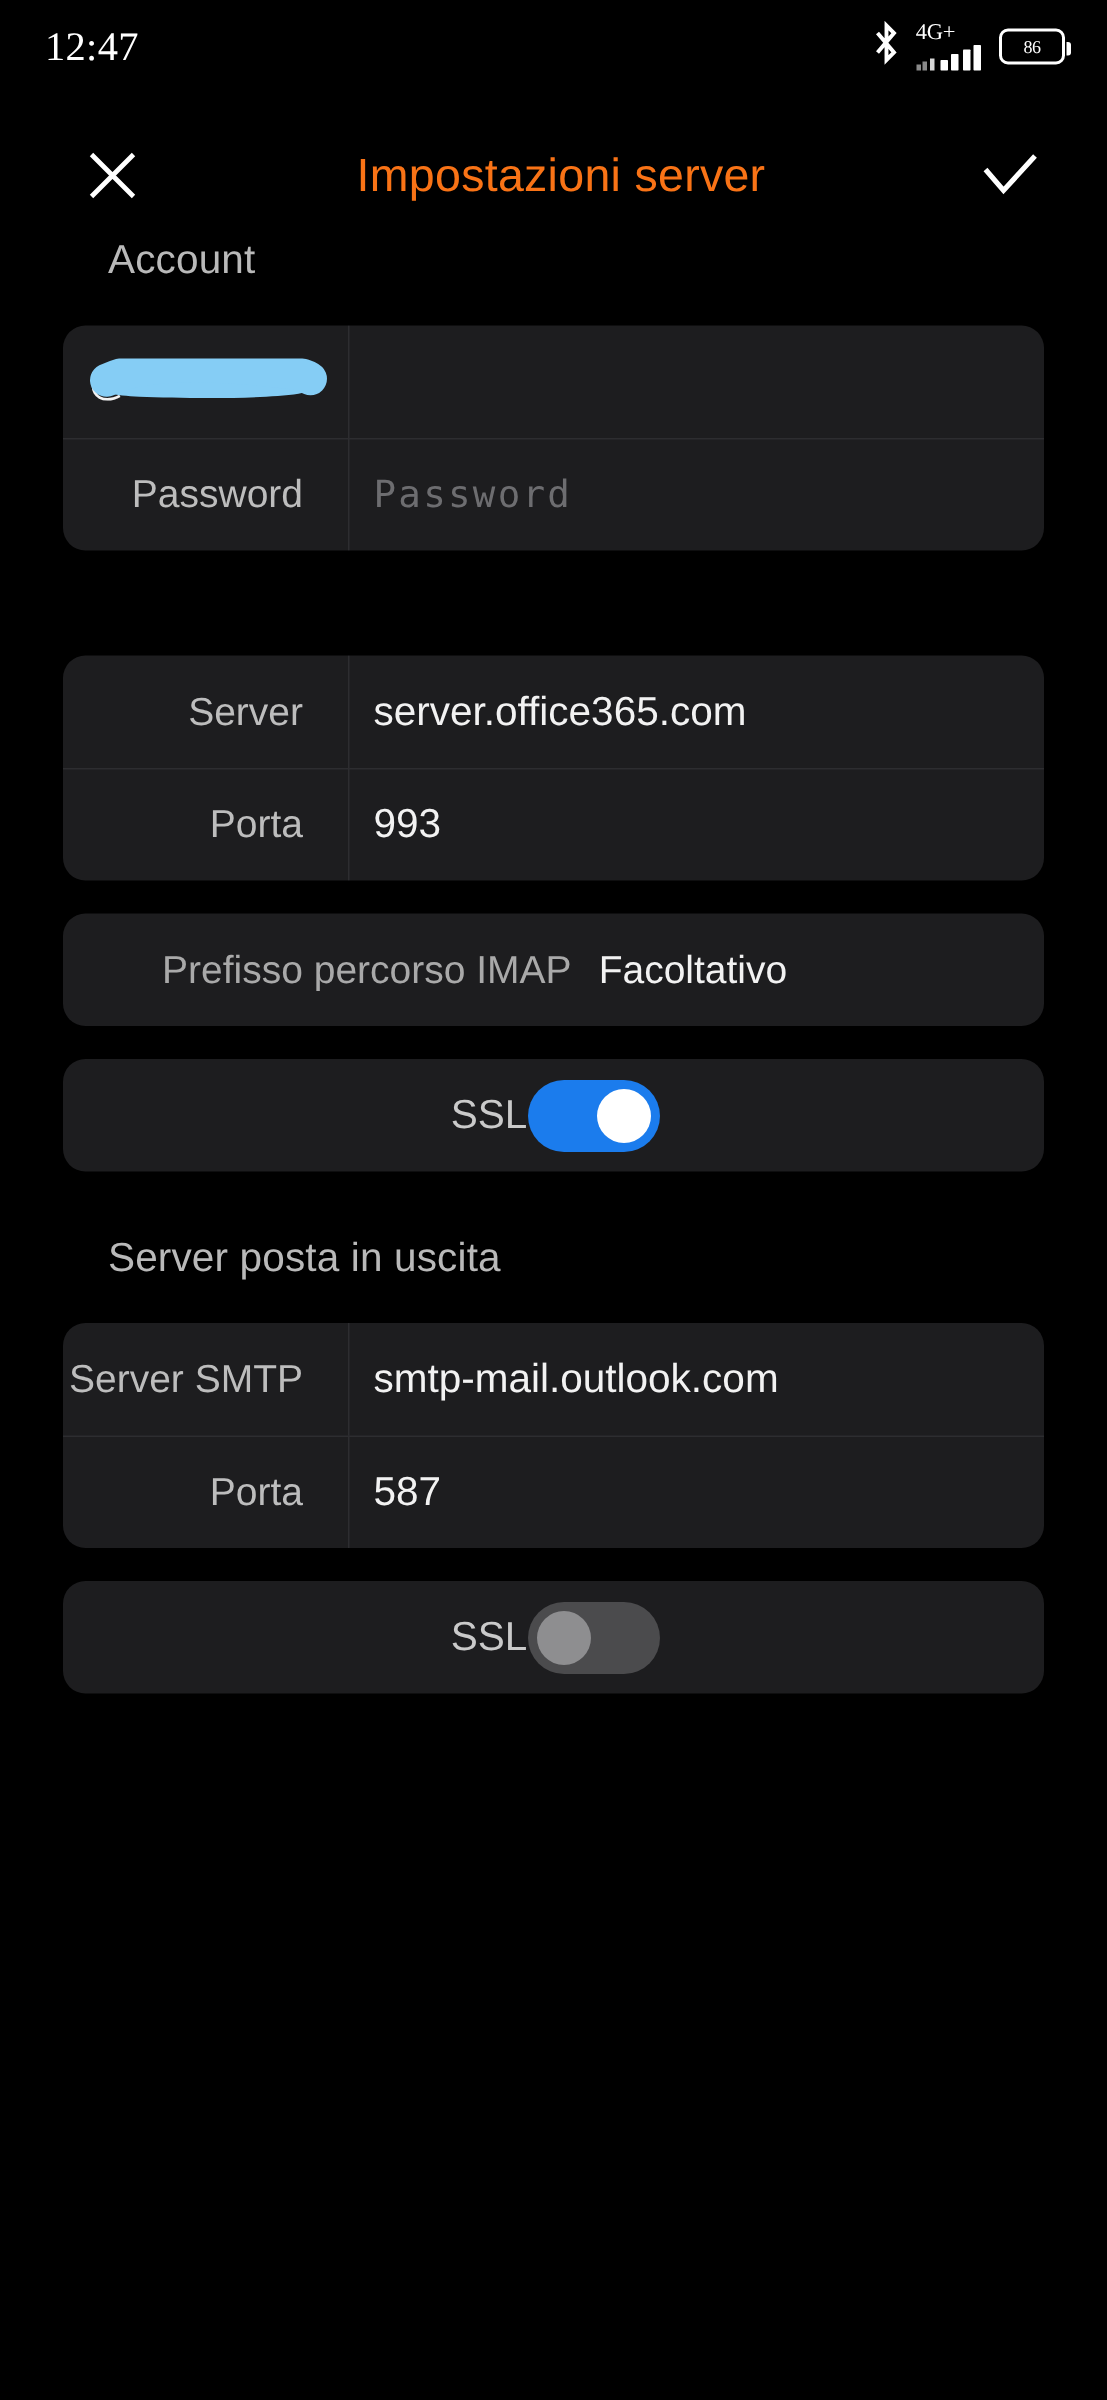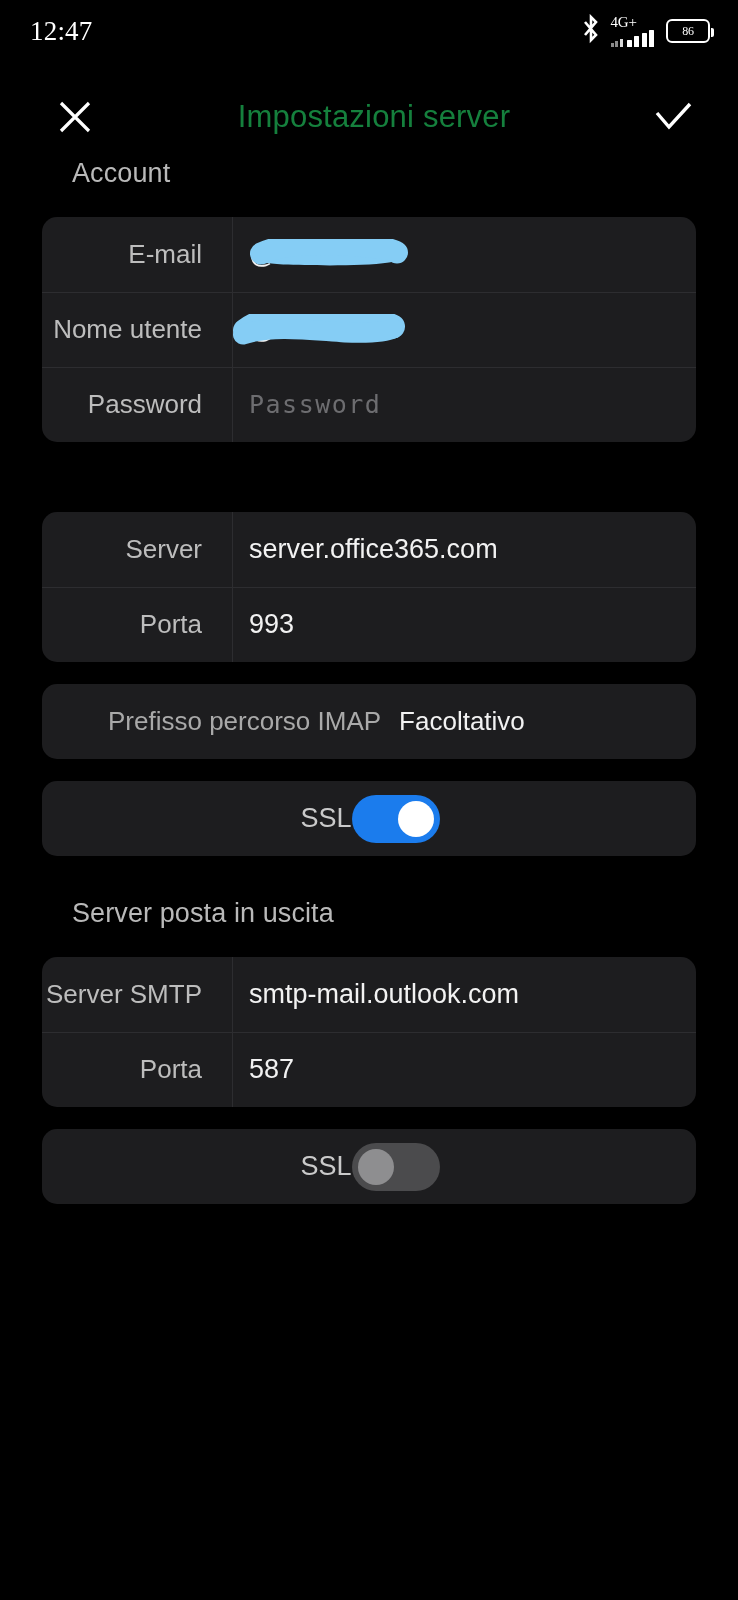--- a/index.html
+++ b/index.html
@@ -116,21 +116,21 @@
     display: flex;
     align-items: center;
     justify-content: center;
     cursor: pointer;
   }
   .app-bar-btn.left { margin-left: 32px; }
   .app-bar-btn.right { margin-right: 22px; }
   .app-title {
     flex: 1;
     text-align: center;
-    color: #15803d;
+    color: #f97316;
     font-size: 31px;
     letter-spacing: 0.2px;
   }
 
   
   .content {
     position: absolute;
     top: 158px; left: 0;
     width: 738px;
   }
@@ -313,50 +313,34 @@
     </div>
   </div>
 
   <div class="content">
 
     <div class="section-title">Account</div>
     <div class="gap-title"></div>
 
     <div class="card">
       <div class="row">
-        <div class="row-label">E-mail</div>
         <div class="row-divider"></div>
         <div class="row-value">
           <span class="redacted-value">
             <span class="redact-mark">
               <svg width="172" height="46" viewBox="0 0 172 46">
                 <path d="M18 26 C 40 10, 80 12, 110 13 C 130 14, 150 16, 158 20 C 164 24, 160 32, 148 34 C 120 38, 70 37, 42 36 C 24 35, 12 33, 14 29 Z" fill="#85cdf5"></path>
                 <path d="M20 25 C 45 13, 85 15, 115 17 C 135 19, 152 20, 156 24" stroke="#85cdf5" stroke-width="22" stroke-linecap="round" fill="none"></path>
               </svg>
             </span>
             <span>@live.it</span>
           </span>
         </div>
       </div>
       <div class="row">
-        <div class="row-label">Nome utente</div>
-        <div class="row-divider"></div>
-        <div class="row-value">
-          <span class="redacted-value">
-            <span class="redact-mark">
-              <svg width="180" height="52" viewBox="0 0 180 52" style="margin-left:-12px;">
-                <path d="M16 30 C 40 12, 78 14, 112 18 C 138 21, 158 22, 164 26" stroke="#85cdf5" stroke-width="24" stroke-linecap="round" fill="none"></path>
-                <path d="M14 34 C 44 24, 84 30, 116 32 C 140 33, 158 31, 164 28" stroke="#85cdf5" stroke-width="20" stroke-linecap="round" fill="none"></path>
-              </svg>
-            </span>
-            <span>@live.it</span>
-          </span>
-        </div>
-      </div>
-      <div class="row">
         <div class="row-label">Password</div>
         <div class="row-divider"></div>
         <div class="row-value placeholder">Password</div>
       </div>
     </div>
 
     <div class="gap-sect"></div>
 
     <div class="gap-title"></div>
 

